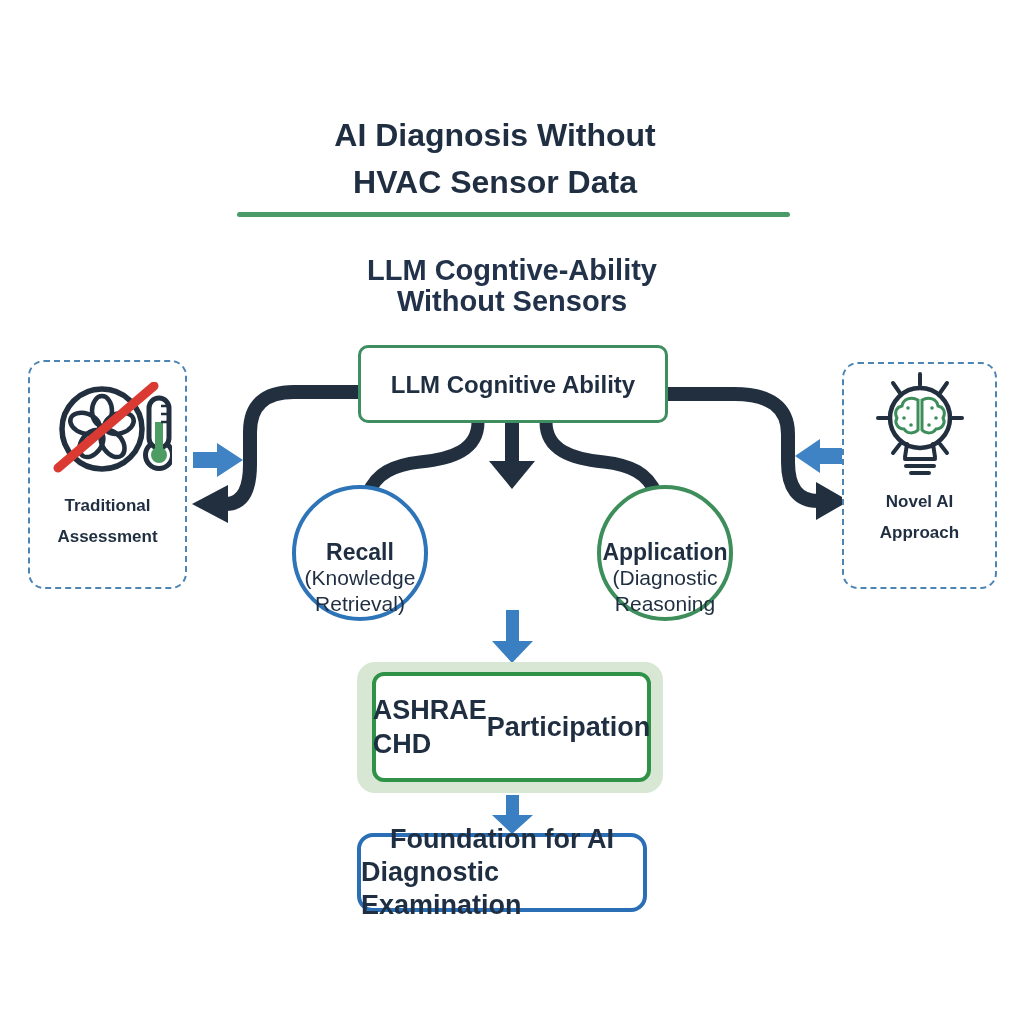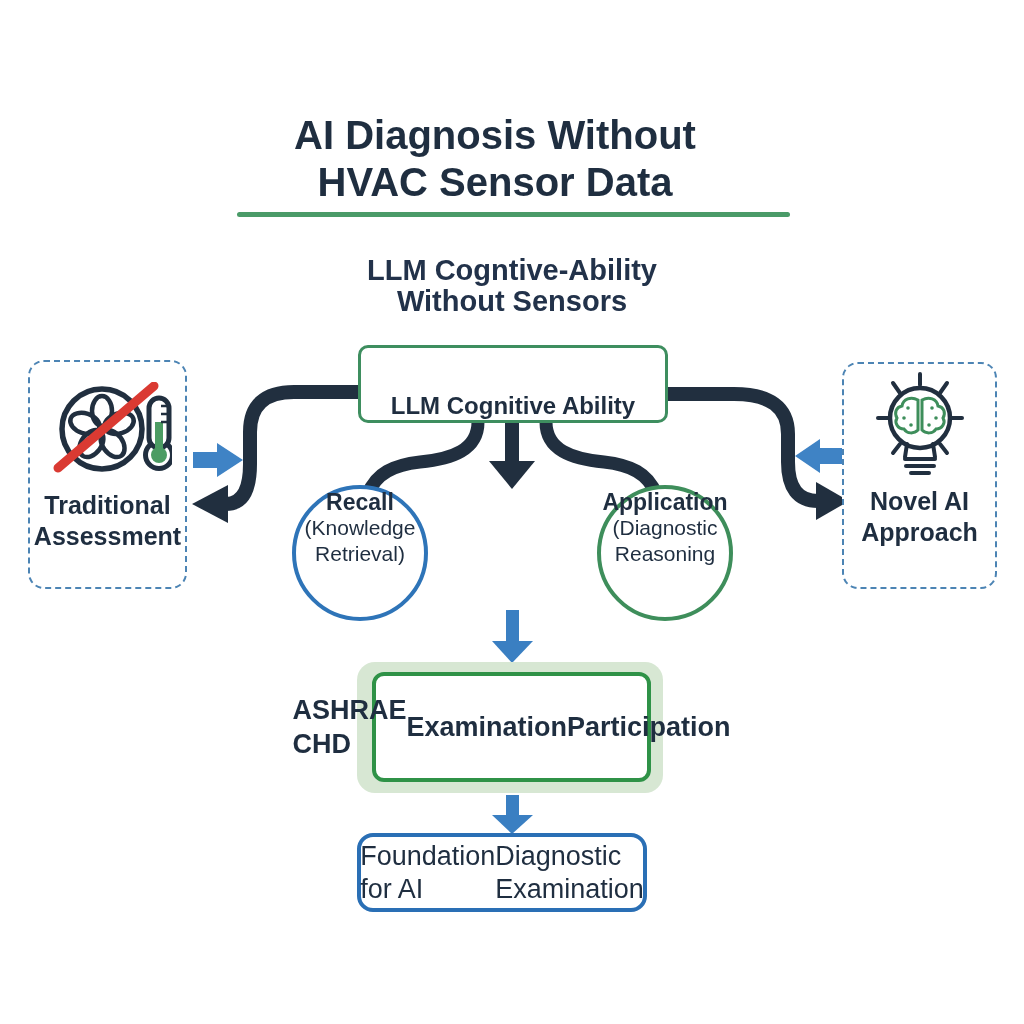--- a/index.html
+++ b/index.html
@@ -3,56 +3,56 @@
 <meta charset="utf-8">
 <style>
   html,body{margin:0;padding:0;background:#ffffff;}
   .canvas{
     position:relative;width:1024px;height:1024px;background:#ffffff;overflow:hidden;
     font-family:"Liberation Sans",sans-serif;color:#1f2e40;
   }
   .abs{position:absolute;}
   .ctr{text-align:center;}
   
-  .title{left:0;top:112px;width:990px;font-size:40px;font-weight:bold;line-height:47px;color:#1f2e40;}
+  .title{left:0;top:112px;width:990px;font-size:32px;font-weight:bold;line-height:47px;color:#1f2e40;}
   .divider{left:237px;top:212px;width:553px;height:5px;background:#4a9b68;border-radius:3px;}
   .subtitle{left:0;top:255px;width:1024px;font-size:29px;font-weight:bold;line-height:31px;color:#22324a;}
   
   .framework{
     left:358px;top:345px;width:304px;height:72px;background:#ffffff;
     border:3px solid #3e8e5f;border-radius:10px;display:flex;flex-direction:column;
-    justify-content:flex-end;align-items:center;font-size:24px;font-weight:bold;line-height:29px;
+    justify-content:center;align-items:center;font-size:24px;font-weight:bold;line-height:29px;
   }
   
   .panel{border:2.5px dashed #4c84b4;border-radius:16px;background:#ffffff;}
   .panel-left{left:28px;top:360px;width:155px;height:225px;}
   .panel-right{left:842px;top:362px;width:151px;height:223px;}
-  .panel-label{position:absolute;left:0;width:100%;text-align:center;font-size:25px;font-weight:bold;line-height:31px;color:#1f2e40;}
+  .panel-label{position:absolute;left:0;width:100%;text-align:center;font-size:17px;font-weight:bold;line-height:31px;color:#1f2e40;}
   
   .circle{
     width:128px;height:128px;border-radius:50%;background:#ffffff;top:485px;
-    display:flex;flex-direction:column;justify-content:flex-start;align-items:center;
+    display:flex;flex-direction:column;justify-content:flex-end;align-items:center;
     line-height:26px;
   }
   .circle .name{font-size:23px;font-weight:bold;}
   .circle .sub{font-size:21px;}
   .c-blue{border:4px solid #2e74b8;}
   .c-green{border:4px solid #3e8e5b;}
   
   .halo{left:357px;top:662px;width:306px;height:131px;background:#d7e7d3;border-radius:18px;}
   .exam{
     position:absolute;left:15px;top:10px;width:271px;height:102px;background:#ffffff;
     border:4px solid #2f9247;border-radius:12px;display:flex;flex-direction:row;
     justify-content:center;align-items:center;font-size:27px;font-weight:bold;line-height:34px;
   }
   
   .foundation{
     left:357px;top:833px;width:282px;height:71px;background:#ffffff;
-    border:4px solid #2a6fb5;border-radius:16px;display:flex;flex-direction:row;
-    justify-content:center;align-items:center;font-size:27px;font-weight:normal;line-height:33px;
+    border:4px solid #2a6fb5;border-radius:16px;display:flex;flex-direction:column;
+    justify-content:center;align-items:center;font-size:27px;font-weight:bold;line-height:33px;
   }
   svg{display:block;}
 </style>
 </head>
 <body>
 
 <div class="canvas">
 
   <svg class="abs" style="left:0;top:0" width="1024" height="1024" viewBox="0 0 1024 1024">
 
@@ -181,21 +181,20 @@
   </div>
   <div class="abs circle c-green" style="left:597px">
     <div class="name">Application</div>
     <div class="sub">(Diagnostic</div>
     <div class="sub">Reasoning</div>
   </div>
 
   <div class="abs halo">
     <div class="exam">
       <div>ASHRAE CHD</div>
-      <div>Examination</div>
       <div>Participation</div>
     </div>
   </div>
 
   <div class="abs foundation">
     <div>Foundation for AI</div>
     <div>Diagnostic Examination</div>
   </div>
 
 </div>

